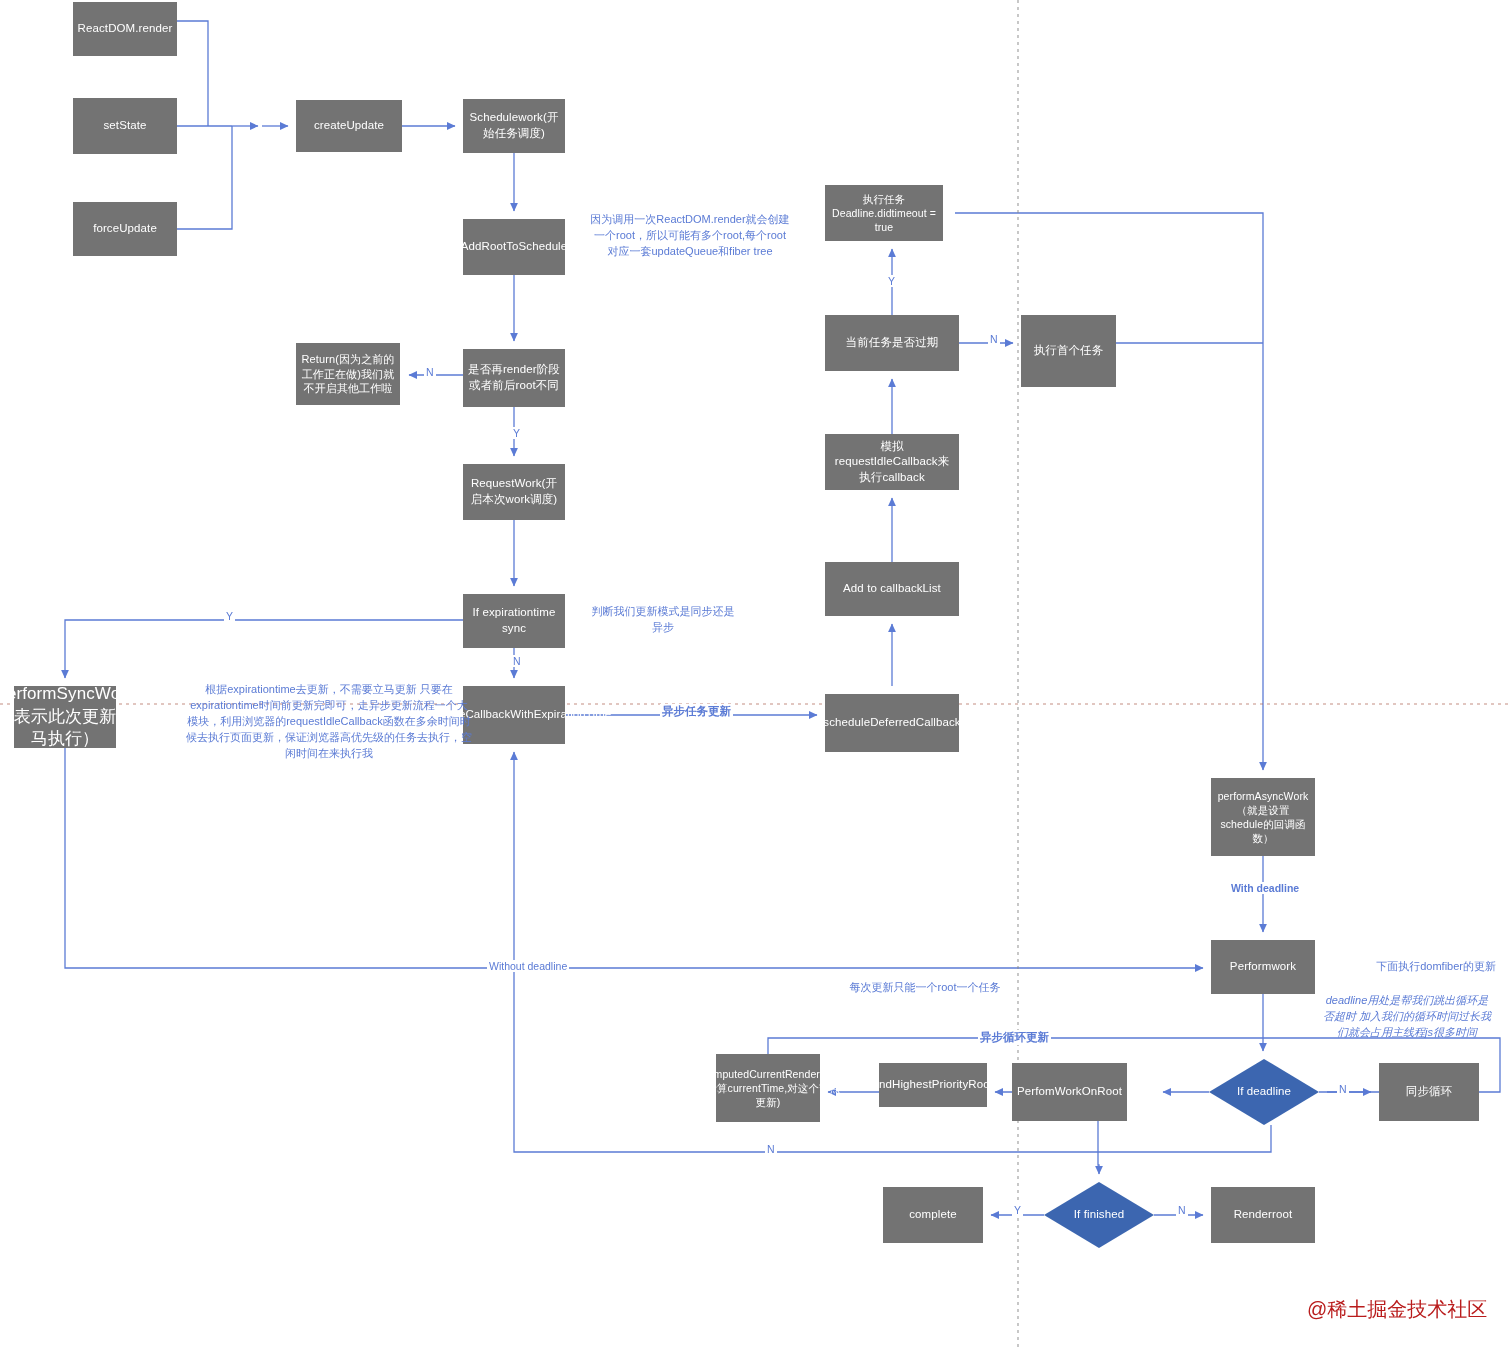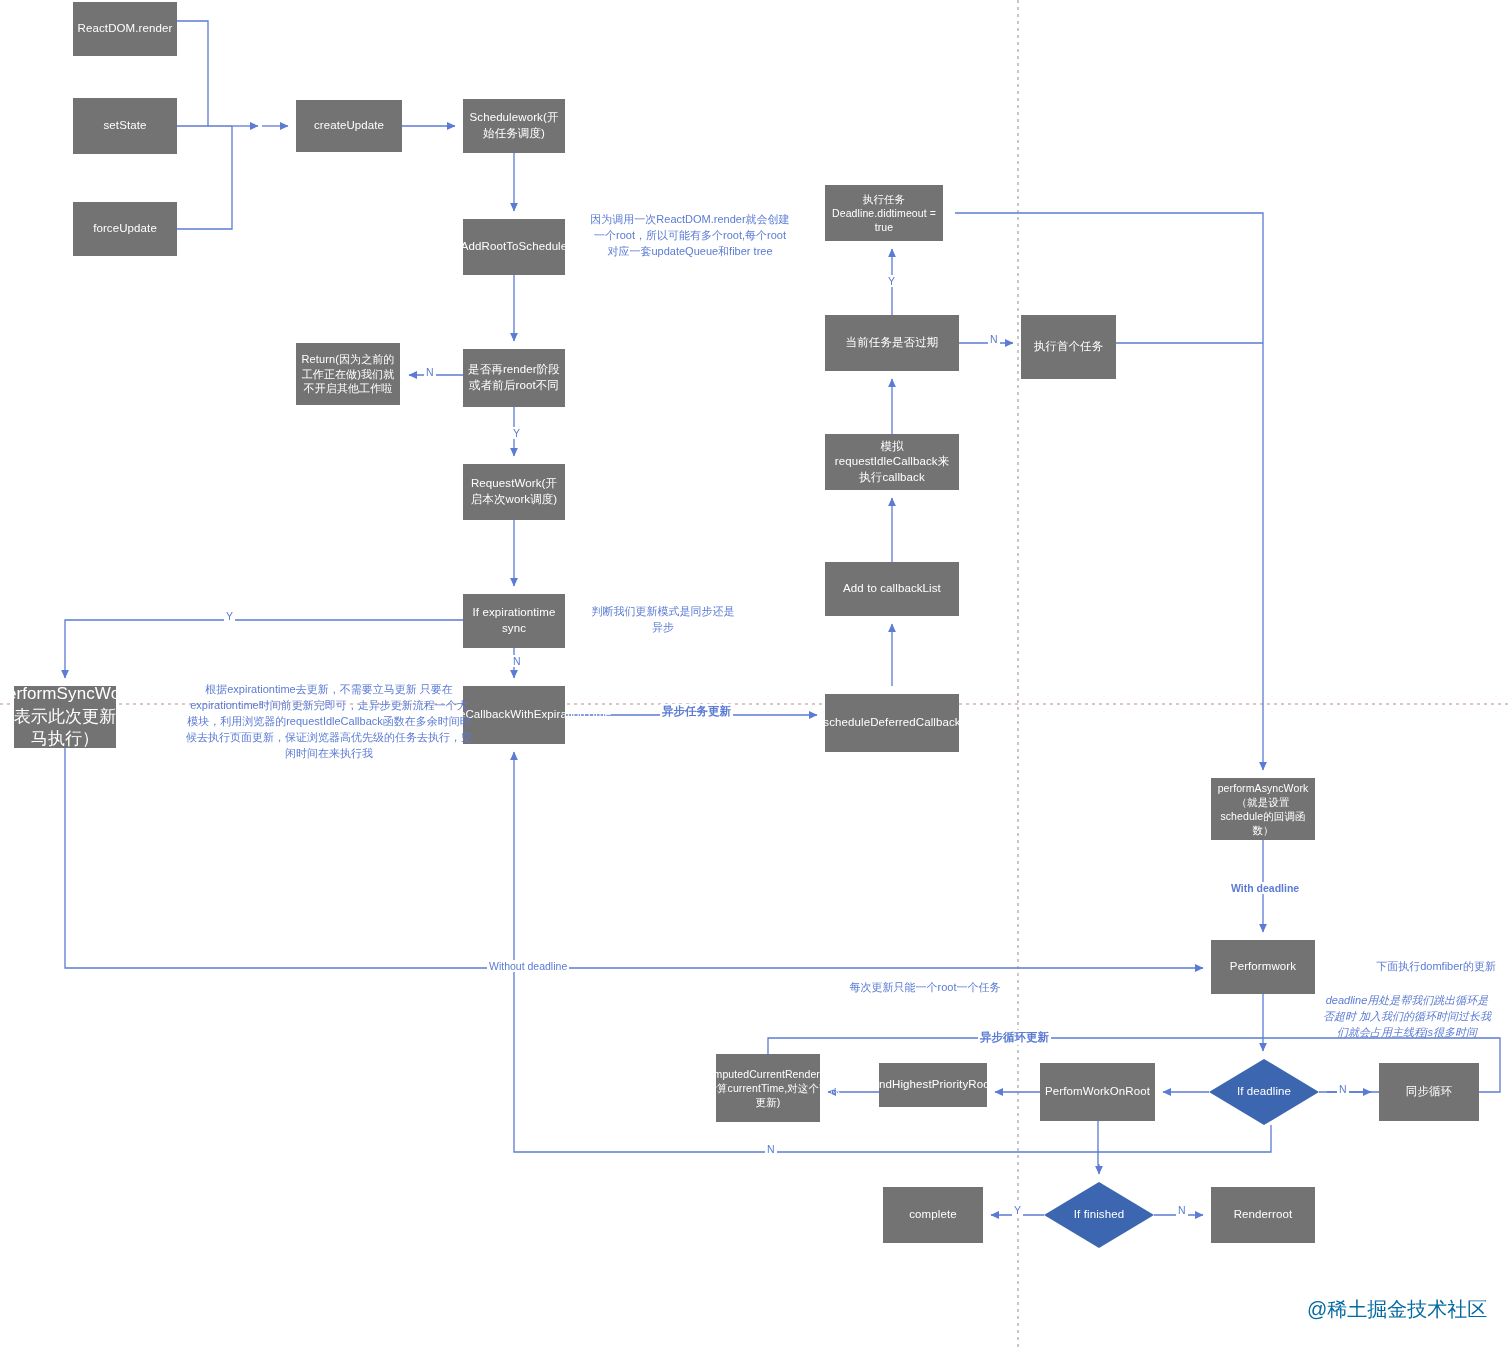--- a/index.html
+++ b/index.html
@@ -71,21 +71,21 @@
     padding: 0 2px;
     z-index: 4;
     white-space: nowrap;
   }
   .edge-label.cn {
     font-size: 11.5px;
     font-weight: bold;
   }
   .watermark {
     position: absolute;
-    color: #0369a1;
+    color: #b91c1c;
     font-size: 20px;
     z-index: 5;
     white-space: nowrap;
   }
 </style>
 </head>
 <body>
 
 <div id="canvas">
 
@@ -218,39 +218,39 @@
     </div>
   <div class="node" style="left:825px;top:434px;width:134px;height:56px;">
       <span>模拟requestIdleCallback来执行callback</span>
     </div>
   <div class="node" style="left:825px;top:315px;width:134px;height:56px;">
       <span>当前任务是否过期</span>
     </div>
   <div class="node" style="left:825px;top:185px;width:118px;height:56px;font-size:10.5px;">
       <span>执行任务 Deadline.didtimeout = true</span>
     </div>
-  <div class="node" style="left:1021px;top:315px;width:95px;height:64px;">
+  <div class="node" style="left:1021px;top:315px;width:95px;height:72px;">
       <span>执行首个任务</span>
     </div>
-  <div class="node" style="left:1211px;top:778px;width:104px;height:62px;font-size:10.5px;">
+  <div class="node" style="left:1211px;top:778px;width:104px;height:78px;font-size:10.5px;">
       <span>performAsyncWork（就是设置schedule的回调函数）</span>
     </div>
   <div class="node" style="left:1211px;top:940px;width:104px;height:54px;">
       <span>Performwork</span>
     </div>
 
   <div class="node diamond-wrap" style="left:1209px;top:1059px;width:110px;height:66px;">
     <span class="dia"></span>
     <span class="dia-label">If deadline</span>
   </div>
 
   <div class="node" style="left:1379px;top:1063px;width:100px;height:58px;">
       <span>同步循环</span>
     </div>
-  <div class="node" style="left:1040px;top:1063px;width:115px;height:58px;">
+  <div class="node" style="left:1012px;top:1063px;width:115px;height:58px;">
       <span>PerfomWorkOnRoot</span>
     </div>
   <div class="node" style="left:879px;top:1063px;width:108px;height:44px;">
       <span>findHighestPriorityRoot</span>
     </div>
   <div class="node" style="left:716px;top:1054px;width:104px;height:68px;font-size:10.5px;">
       <span>recomputedCurrentRenderTime（计算currentTime,对这个节点更新)</span>
     </div>
 
   <div class="node diamond-wrap" style="left:1044px;top:1182px;width:110px;height:66px;">

